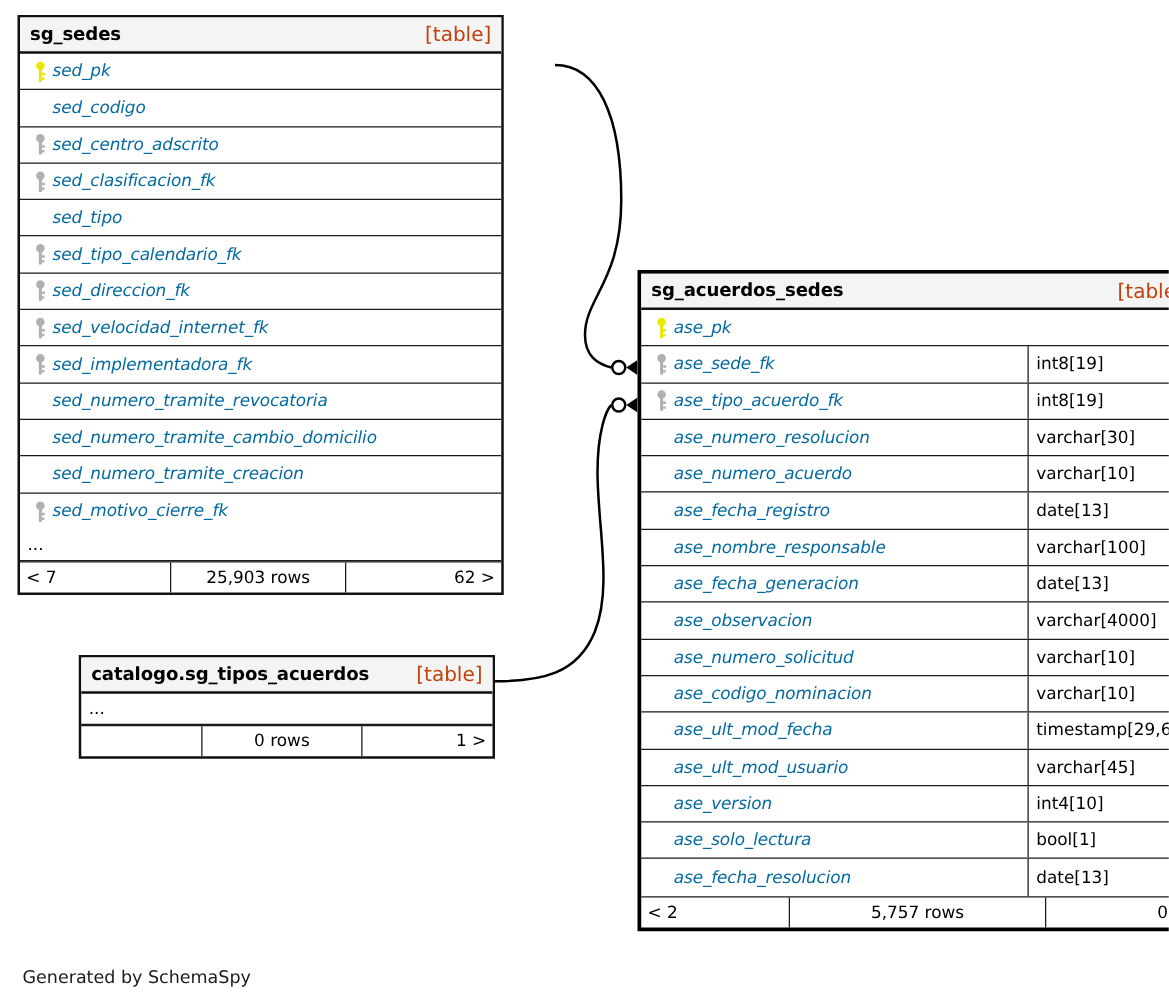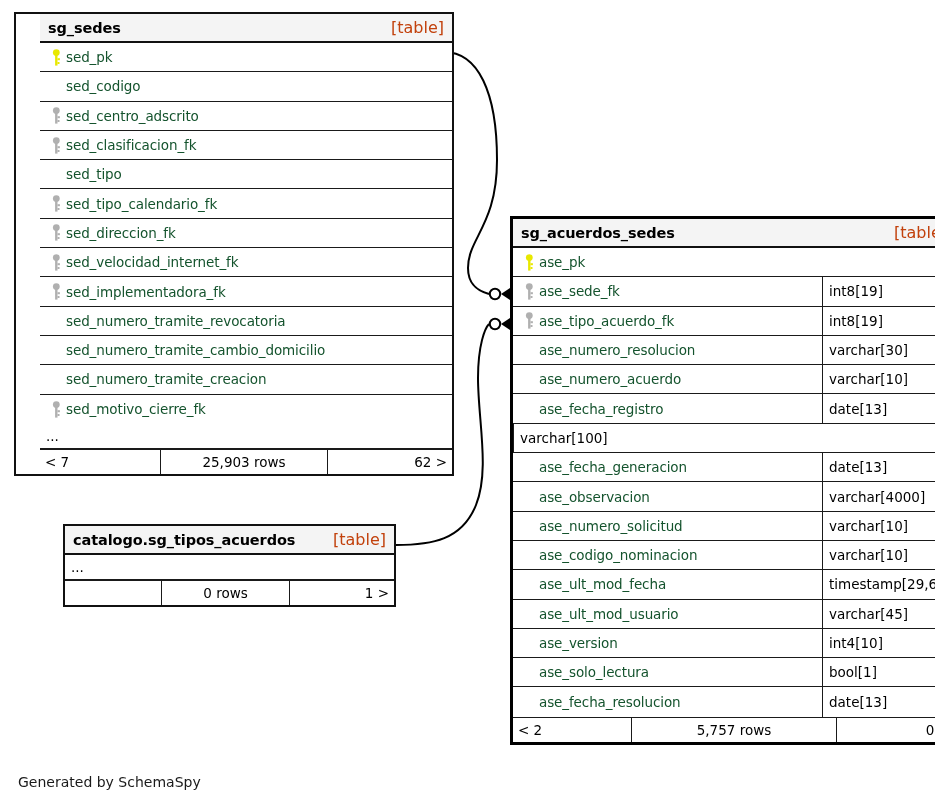--- a/index.html
+++ b/index.html
@@ -98,23 +98,24 @@
 
   .keyslot {
     width: 20px;
     flex: 0 0 20px;
     display: flex;
     align-items: center;
     justify-content: center;
   }
   .colname-text {
     font-size: 13.5px;
-    color: #14532d;
+    color: #0369a1;
     white-space: nowrap;
     letter-spacing: -0.1px;
+    font-style: italic;
   }
 
   .ellipsis-row {
     display: flex;
     align-items: center;
     height: 25px;
     border-bottom: 1.6px solid #1a1a1a;
     box-sizing: border-box;
     padding-left: 6px;
     font-size: 13.5px;
@@ -161,21 +162,21 @@
 
     <path d="M 444,52 C 478,52 497,92 497,160 C 497,225 468,238 468,268 C 468,285 478,291 489,294" fill="none" stroke="#000000" stroke-width="2"></path>
     <circle cx="495" cy="294" r="5.2" fill="#ffffff" stroke="#000000" stroke-width="2"></circle>
     <path d="M 501,294 L 510,288 L 510,300 Z" fill="#000000"></path>
 
     <path d="M 396,545 C 432,545 462,540 476,505 C 490,470 478,420 478,378 C 478,345 485,328 489,324" fill="none" stroke="#000000" stroke-width="2"></path>
     <circle cx="495" cy="324" r="5.2" fill="#ffffff" stroke="#000000" stroke-width="2"></circle>
     <path d="M 501,324 L 510,318 L 510,330 Z" fill="#000000"></path>
   </svg>
 
-  <div class="table-box thin" id="tbl-sg_sedes" style="left:14px; top:12px; width:440px;padding-left:24px;">
+  <div class="table-box thin" id="tbl-sg_sedes" style="left:14px; top:12px; width:389px;">
     <div class="tbl-header">
       <span class="tbl-title">sg_sedes</span>
       <span class="tbl-kind">[table]</span>
     </div>
     <div class="tbl-rows">
         <div class="row">
           <div class="col-name">
             <span class="keyslot">
               <svg class="key-icon" width="9" height="17" viewBox="0 0 9 17">
                 <circle cx="4.3" cy="3.6" r="3.4" fill="#e8e800"></circle>
@@ -379,20 +380,24 @@
           <div class="col-type" style="flex: 0 0 133px;">varchar[10]</div>
         </div>
         <div class="row">
           <div class="col-name">
             <span class="keyslot"></span>
             <span class="colname-text">ase_fecha_registro</span>
           </div>
           <div class="col-type" style="flex: 0 0 133px;">date[13]</div>
         </div>
         <div class="row">
+          <div class="col-name">
+            <span class="keyslot"></span>
+            <span class="colname-text">ase_nombre_responsable</span>
+          </div>
           <div class="col-type" style="flex: 0 0 133px;">varchar[100]</div>
         </div>
         <div class="row">
           <div class="col-name">
             <span class="keyslot"></span>
             <span class="colname-text">ase_fecha_generacion</span>
           </div>
           <div class="col-type" style="flex: 0 0 133px;">date[13]</div>
         </div>
         <div class="row">

